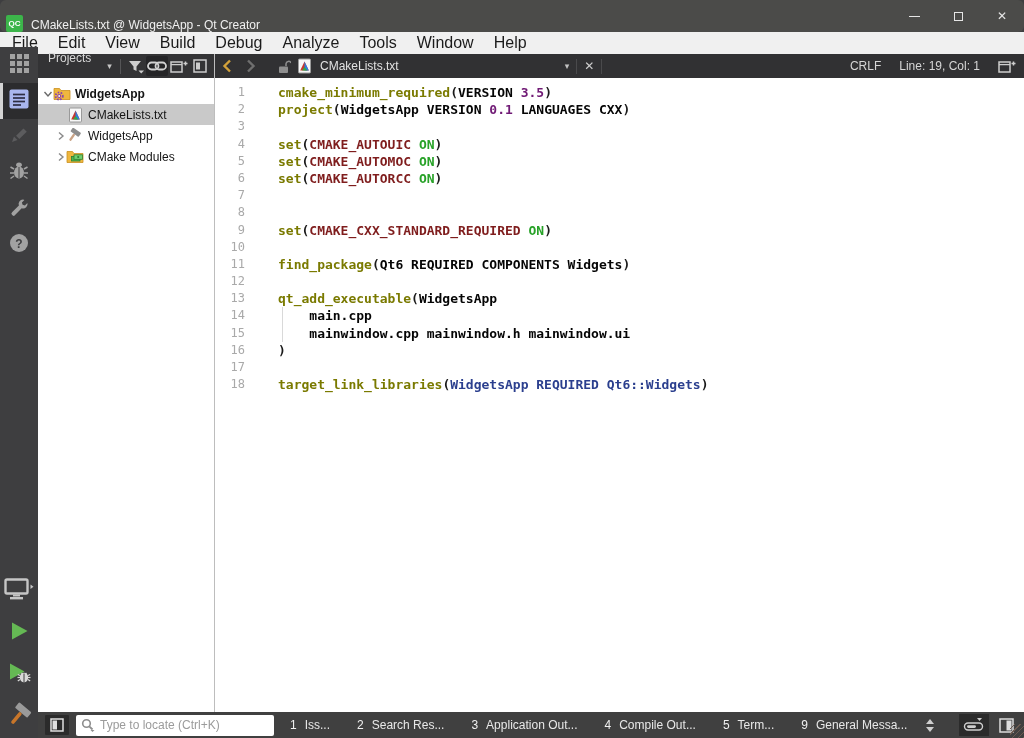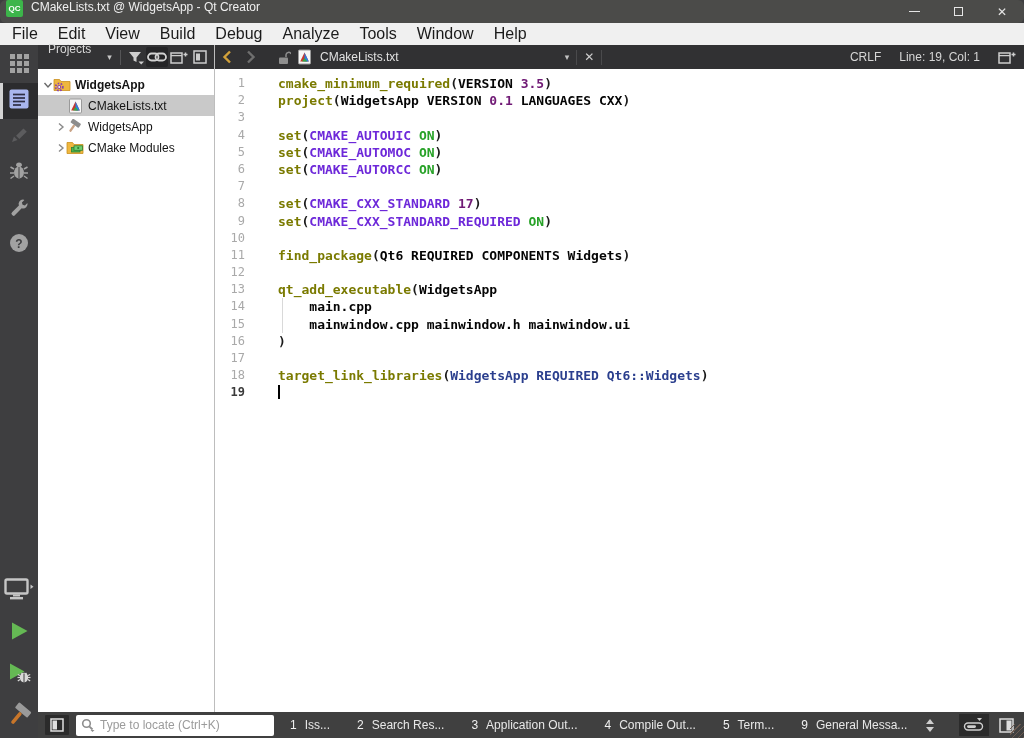--- a/index.html
+++ b/index.html
@@ -1,21 +1,21 @@
 <!DOCTYPE html>
 <html><head>
 <meta charset="utf-8">
 <style>
   * { margin:0; padding:0; box-sizing:border-box; }
   html,body { width:1024px; height:738px; overflow:hidden; background:#3e3e40;
     font-family:"Liberation Sans", sans-serif; }
   body { display:flex; flex-direction:column; position:relative; }
 
   
-  .titlebar { height:23px; background:#4b4b49; display:flex; align-items:flex-start;
+  .titlebar { height:32px; background:#4b4b49; display:flex; align-items:flex-end;
     color:#f0f0f0; font-size:12px; flex:0 0 auto;border-radius:6px; }
   .app-logo { width:17px; height:17px; margin:0 8px 0 6px; background:#3cb54a;
     border-radius:2px; color:#fff; font-size:8px; font-weight:bold;
     display:flex; align-items:center; justify-content:center; }
   .win-controls { margin-left:auto; display:flex; height:100%; }
   .win-btn { width:44px; height:100%; display:flex; align-items:center; justify-content:center;
     color:#e6e6e6; font-size:12px; }
   .win-min-glyph { display:block; width:11px; height:1px; background:#e6e6e6; }
   .win-max-glyph { display:block; width:9px; height:9px; border:1px solid #e6e6e6; }
 
@@ -72,21 +72,21 @@
   .cl { display:flex; height:17.2px; line-height:17.2px; }
   .gut { width:46px; text-align:right; padding-right:16px; color:#a9a9a9;
     font-size:12px; font-weight:400; flex:0 0 auto; }
   .gut.cur { color:#3a3a3a; font-weight:700; }
   .src { white-space:pre; position:relative; padding-left:17px; color:#111; }
   .src.guide::before { content:""; position:absolute; left:21px; top:0; bottom:0;
     width:1px; background:#d9d9d9; }
   .tk-fn  { color:#7a7a00; }
   .tk-pn  { color:#1a1a1a; }
   .tk-arg { color:#050505; }
-  .tk-var { color:#6d28d9; }
+  .tk-var { color:#7f1d1d; }
   .tk-kw  { color:#28a228; }
   .tk-num { color:#701a75; }
   .tk-tgt { color:#2b3f8e; }
   .caret-i { display:inline-block; width:2px; height:14px; background:#000;
     vertical-align:-2px; }
 
   
   .bottombar { height:26px; background:#404040; margin-left:38px; display:flex;
     align-items:center; color:#e6e6e6; font-size:12px; flex:0 0 auto; position:relative; }
   .bb-toggle { width:24px; height:20px; margin:0 7px 0 7px; background:#2b2b2b;
@@ -405,21 +405,20 @@
         <div class="cl">
           <span class="gut">6</span>
           <span class="src"><span class="tk-fn">set</span><span class="tk-pn">(</span><span class="tk-var">CMAKE_AUTORCC</span><span class="tk-arg"> </span><span class="tk-kw">ON</span><span class="tk-pn">)</span></span>
         </div>
         <div class="cl">
           <span class="gut">7</span>
           <span class="src"></span>
         </div>
         <div class="cl">
           <span class="gut">8</span>
-          <span class="src"><span class="tk-fn">set</span><span class="tk-pn">(</span><span class="tk-var">CMAKE_CXX_STANDARD</span><span class="tk-arg"> </span><span class="tk-num">17</span><span class="tk-pn">)</span></span>
         </div>
         <div class="cl">
           <span class="gut">9</span>
           <span class="src"><span class="tk-fn">set</span><span class="tk-pn">(</span><span class="tk-var">CMAKE_CXX_STANDARD_REQUIRED</span><span class="tk-arg"> </span><span class="tk-kw">ON</span><span class="tk-pn">)</span></span>
         </div>
         <div class="cl">
           <span class="gut">10</span>
           <span class="src"></span>
         </div>
         <div class="cl">
@@ -446,24 +445,20 @@
           <span class="gut">16</span>
           <span class="src"><span class="tk-pn">)</span></span>
         </div>
         <div class="cl">
           <span class="gut">17</span>
           <span class="src"></span>
         </div>
         <div class="cl">
           <span class="gut">18</span>
           <span class="src"><span class="tk-fn">target_link_libraries</span><span class="tk-pn">(</span><span class="tk-tgt">WidgetsApp REQUIRED Qt6::Widgets</span><span class="tk-pn">)</span></span>
-        </div>
-        <div class="cl">
-          <span class="gut cur">19</span>
-          <span class="src"><span class="caret-i"></span></span>
         </div>
       </div>
   </div>
 </div>
 
 <div class="bottombar">
   <span class="bb-toggle">
       <svg width="14" height="14">
         <rect x="1" y="1" width="12" height="12" fill="none" stroke="#e0e0e0" stroke-width="1.5"></rect>
         <rect x="2.5" y="2.5" width="4.5" height="9" fill="#e0e0e0"></rect>

